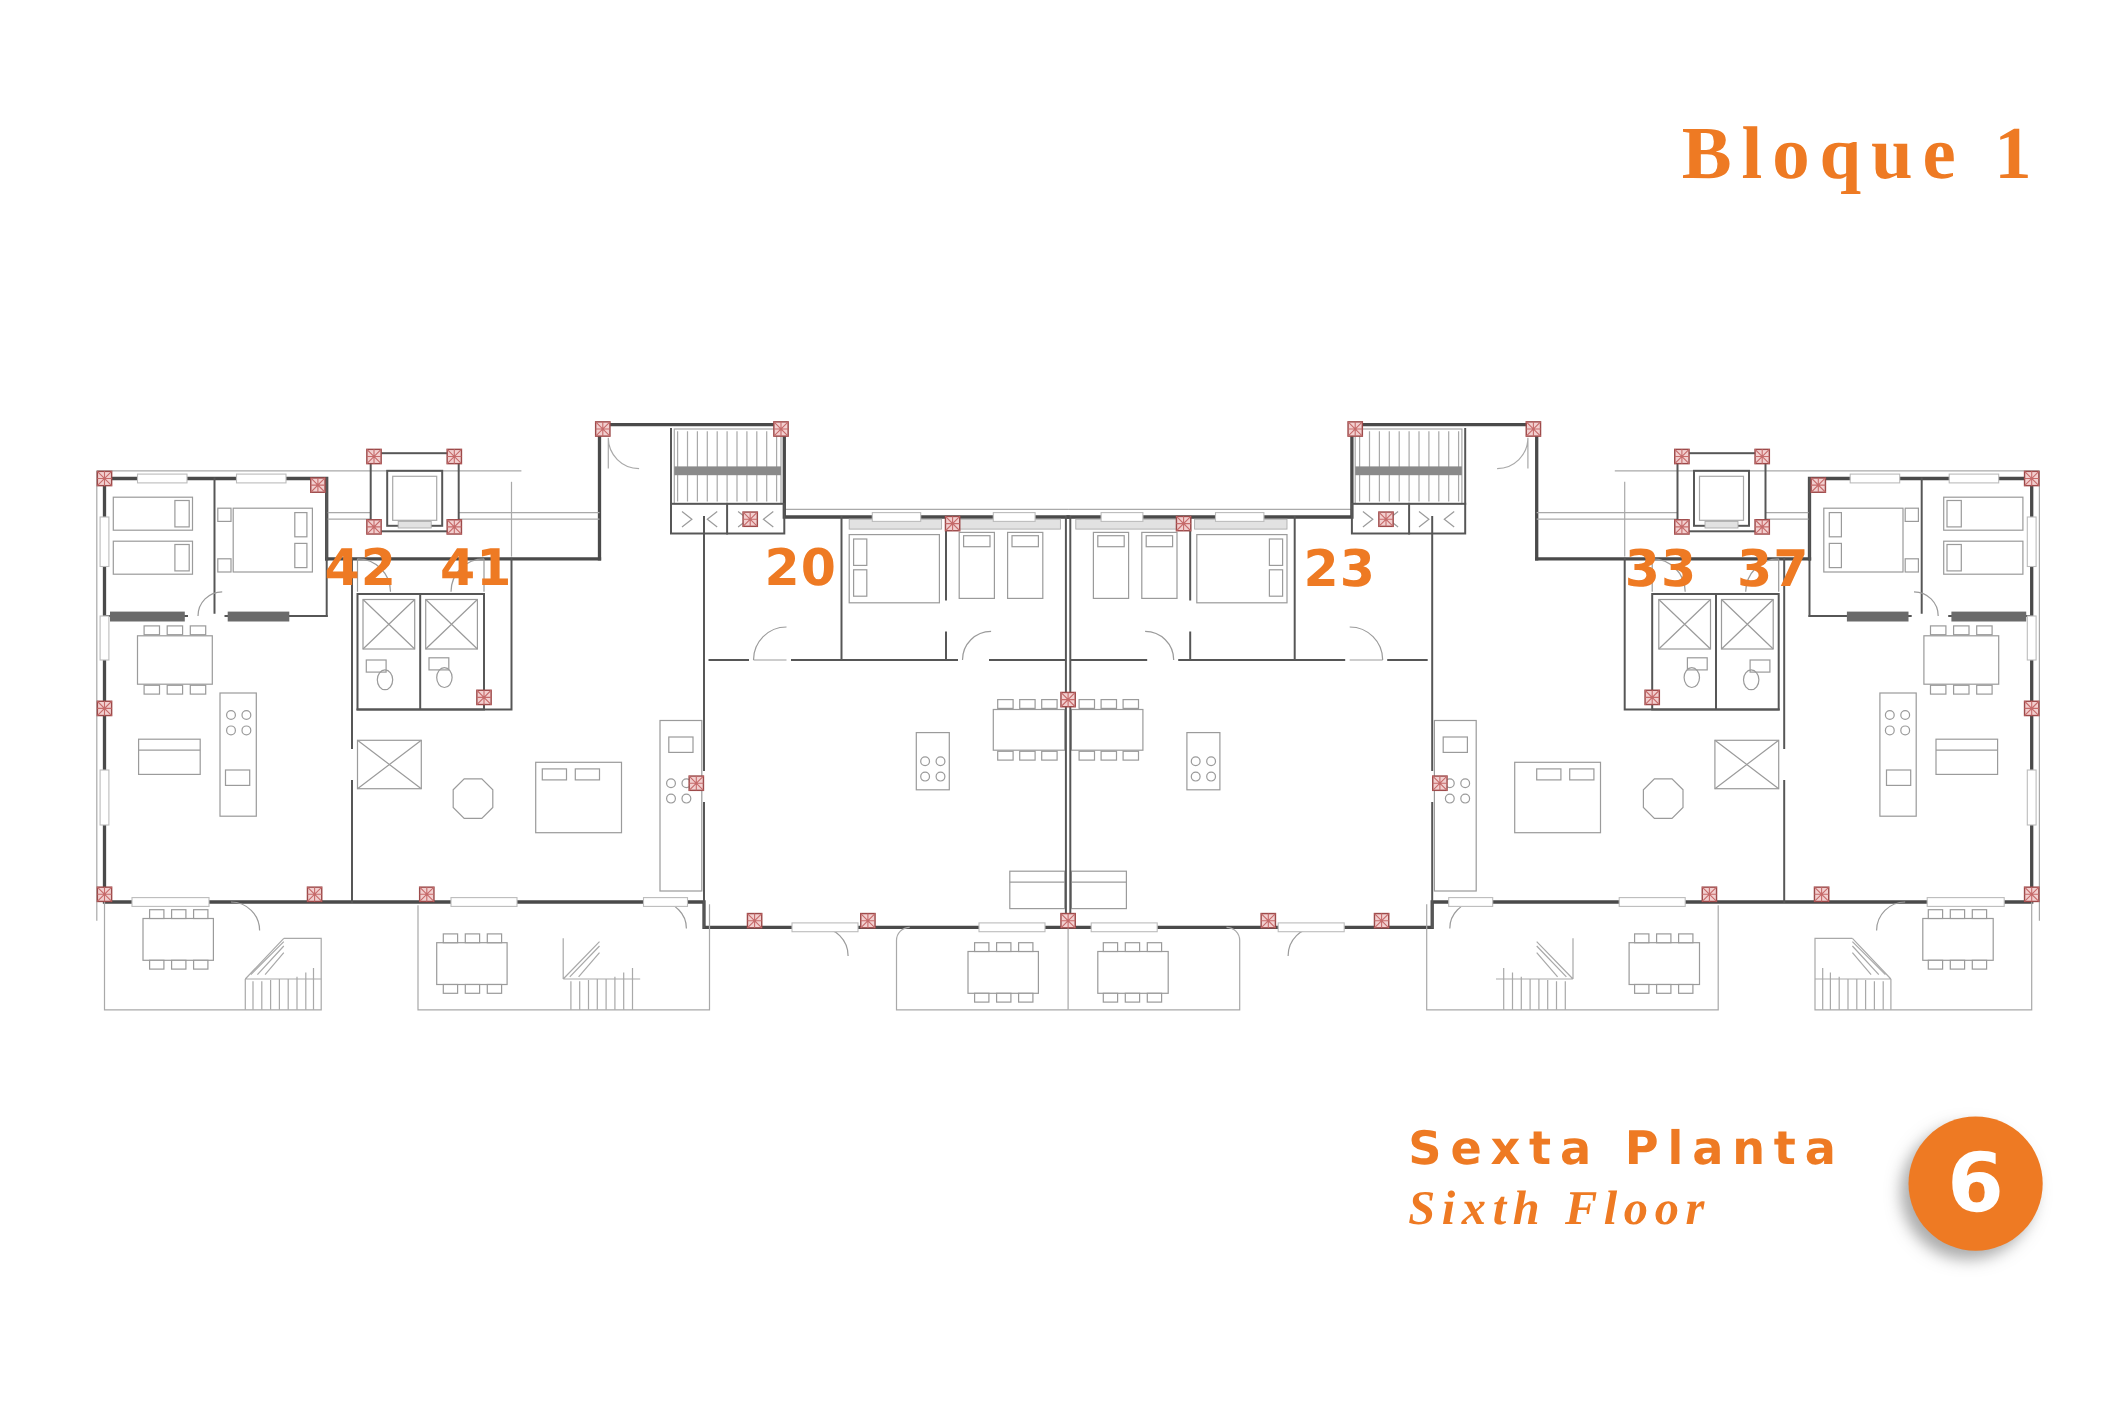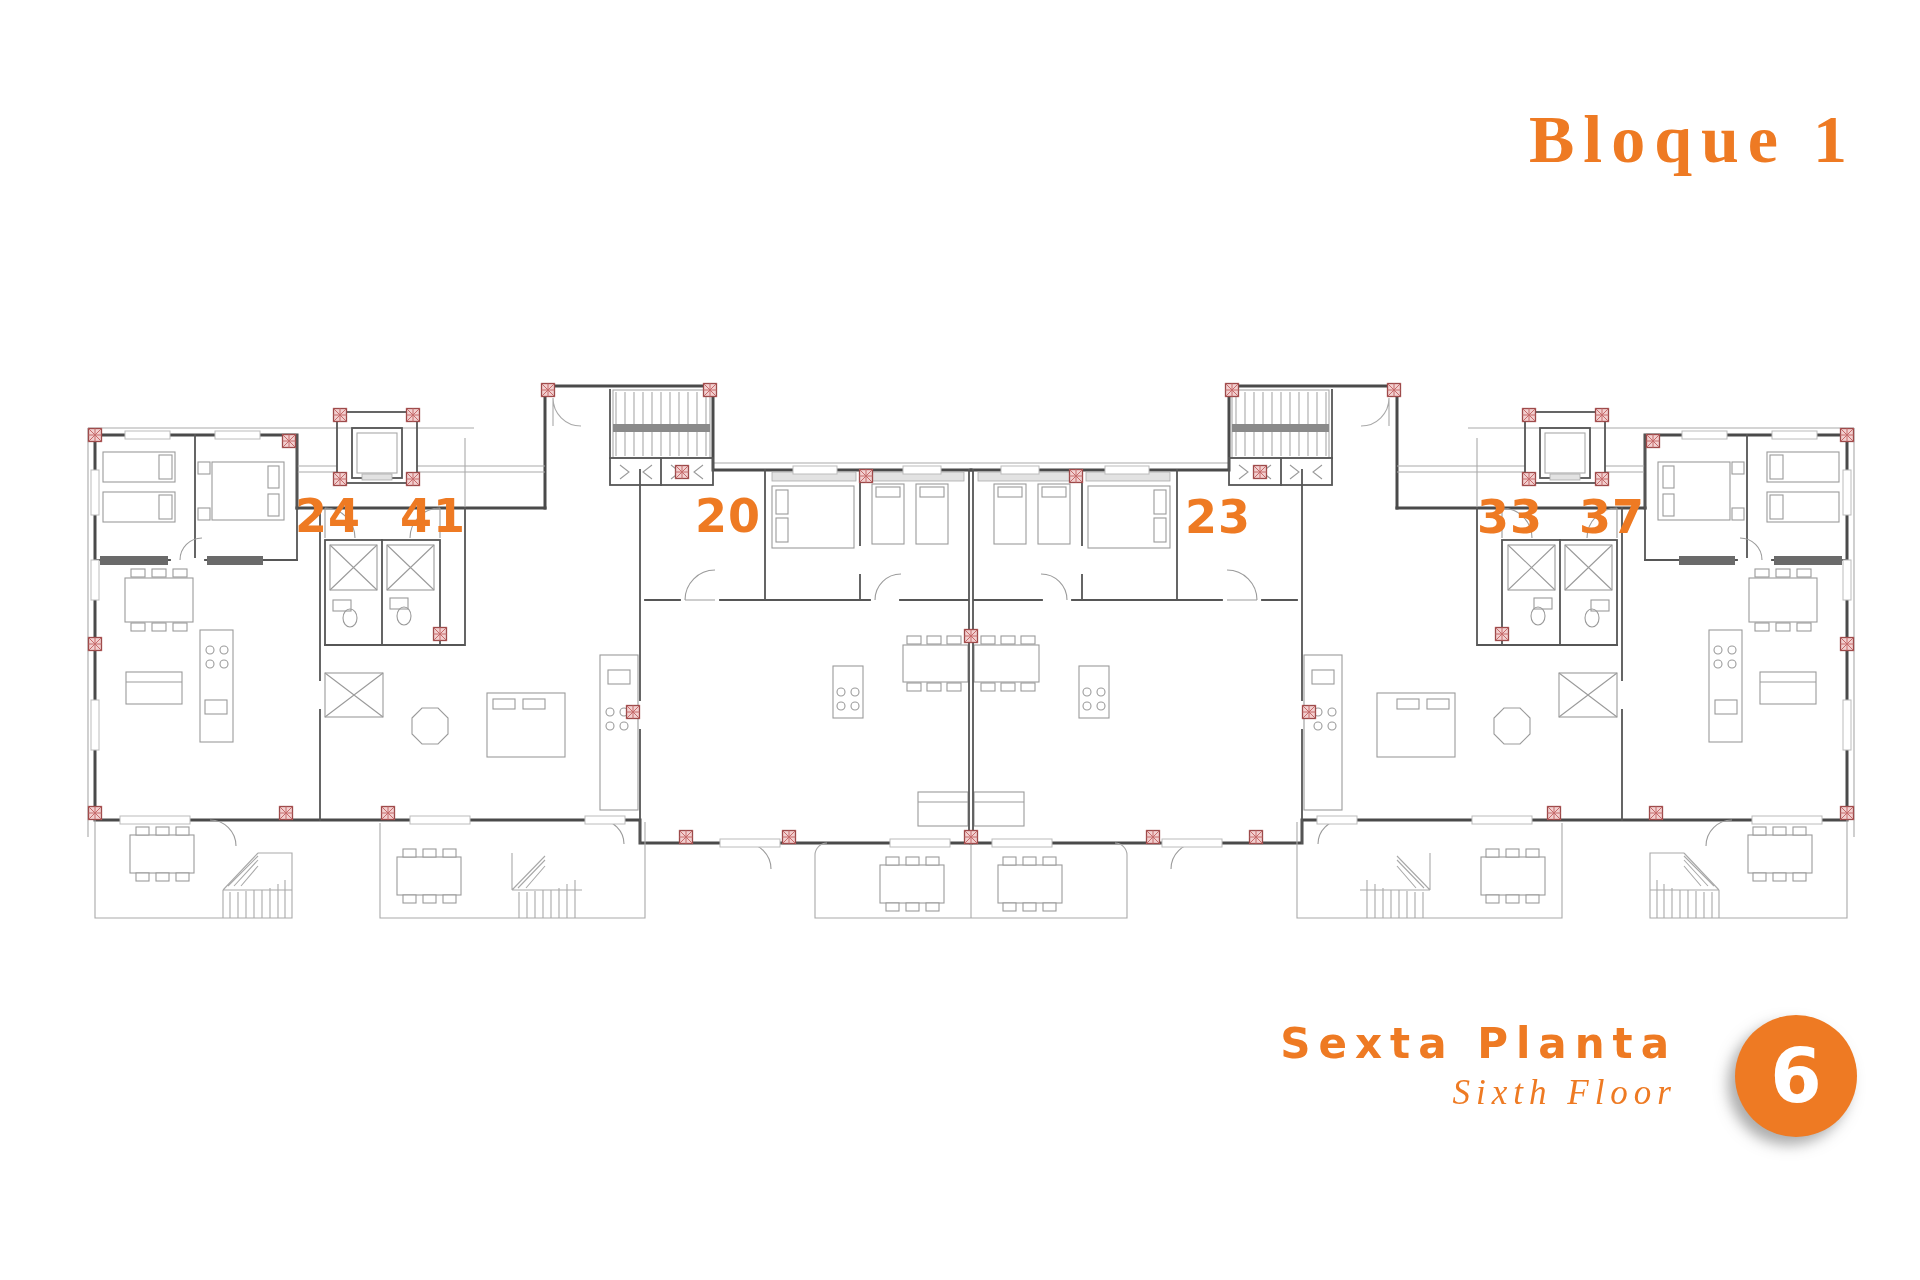--- a/index.html
+++ b/index.html
@@ -21,26 +21,26 @@
   .lightfill{fill:#e2e2e2;stroke:#aaa;stroke-width:.8}
   .landing{fill:#8a8a8a;stroke:none}
 
   
   .apt-num{position:absolute;transform:translate(-50%,-50%);
      font-weight:bold;font-size:46px;letter-spacing:1px;
      color:var(--color-accent,#ee7a23);font-family:"DejaVu Sans",sans-serif;}
   .block-title{position:absolute;right:64px;top:100px;
      font-family:"Liberation Serif",serif;font-weight:bold;font-size:68px;
      letter-spacing:9px;color:var(--color-accent,#ee7a23);white-space:nowrap;}
-  .floor-text{position:absolute;right:243px;top:1018px;text-align:right;
+  .floor-text{position:absolute;right:243px;top:1018px;text-align:left;
      color:var(--color-accent,#ee7a23);line-height:1.25;}
   .floor-es{font-family:"DejaVu Sans",sans-serif;font-weight:bold;
      font-size:42px;letter-spacing:8px;white-space:nowrap;}
-  .floor-en{font-family:"Liberation Serif",serif;font-weight:normal;font-style:italic;
-     font-size:35px;letter-spacing:6px;white-space:nowrap;}
+  .floor-en{font-family:"Liberation Serif",serif;font-weight:bold;font-style:italic;
+     font-size:44px;letter-spacing:6px;white-space:nowrap;}
   .floor-badge{position:absolute;left:1735px;top:1015px;width:122px;height:122px;
      border-radius:50%;background:var(--color-accent,#ee7a23);
      box-shadow:-7px 8px 14px rgba(90,90,90,.5);
      display:flex;align-items:center;justify-content:center;}
   .floor-badge span{color:var(--color-badge_text,#fff);font-weight:bold;
      font-size:74px;font-family:"DejaVu Sans",sans-serif;line-height:1;}
 </style>
 </head>
 <body>
 
@@ -275,21 +275,21 @@
   <g>
     <path class="wall2" d="M969,470 V843 M973,470 V843"></path>
     <path class="thin" d="M971,843 V918"></path>
     <use href="#rcol" transform="translate(971,636)"></use>
     <use href="#rcol" transform="translate(971,837)"></use>
   </g>
 </svg>
 
 <div class="block-title">Bloque 1</div>
 
-<div class="apt-num" style="left:328px;top:516px">24</div>
+<div class="apt-num" style="left:328px;top:516px">42</div>
 <div class="apt-num" style="left:433px;top:516px">41</div>
 <div class="apt-num" style="left:728px;top:516px">20</div>
 <div class="apt-num" style="left:1218px;top:517px">23</div>
 <div class="apt-num" style="left:1510px;top:517px">33</div>
 <div class="apt-num" style="left:1612px;top:517px">37</div>
 
 <div class="floor-text">
   <div class="floor-es">Sexta Planta</div>
   <div class="floor-en">Sixth Floor</div>
 </div>

